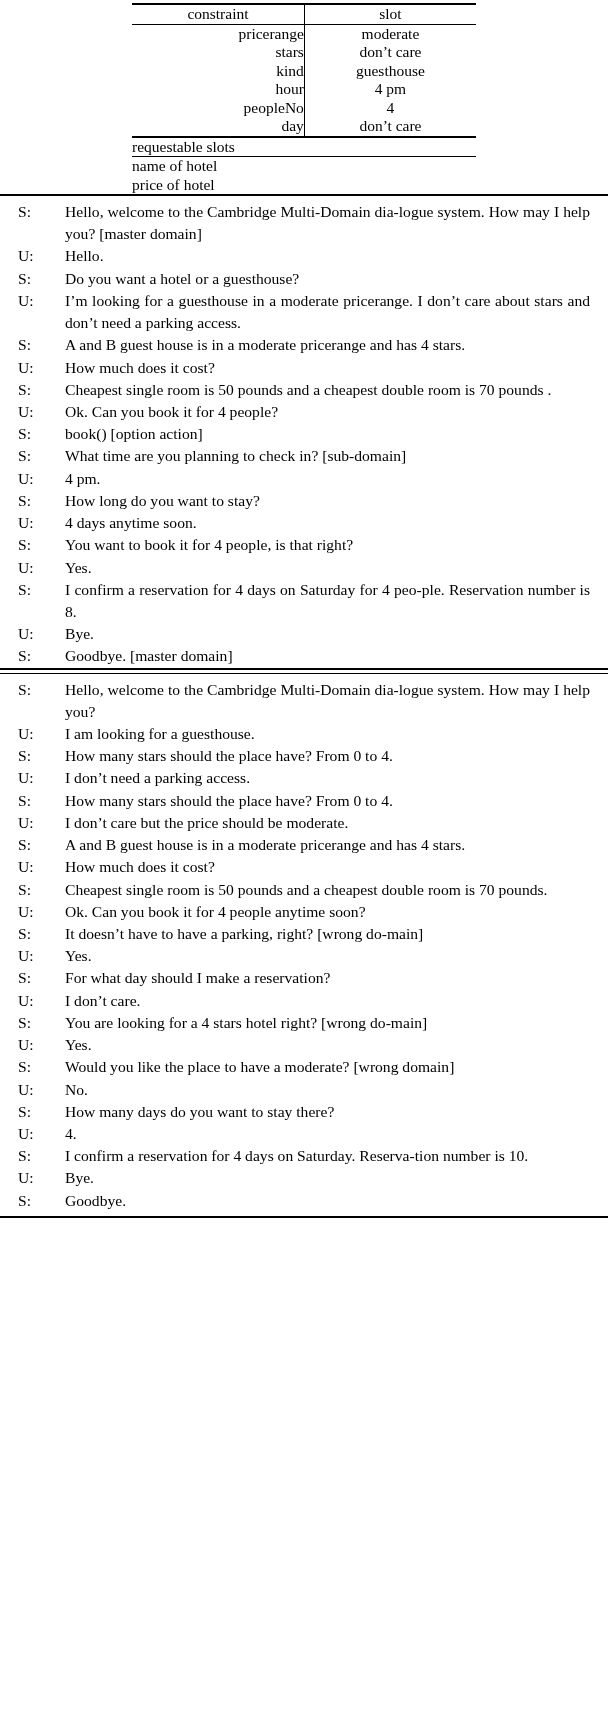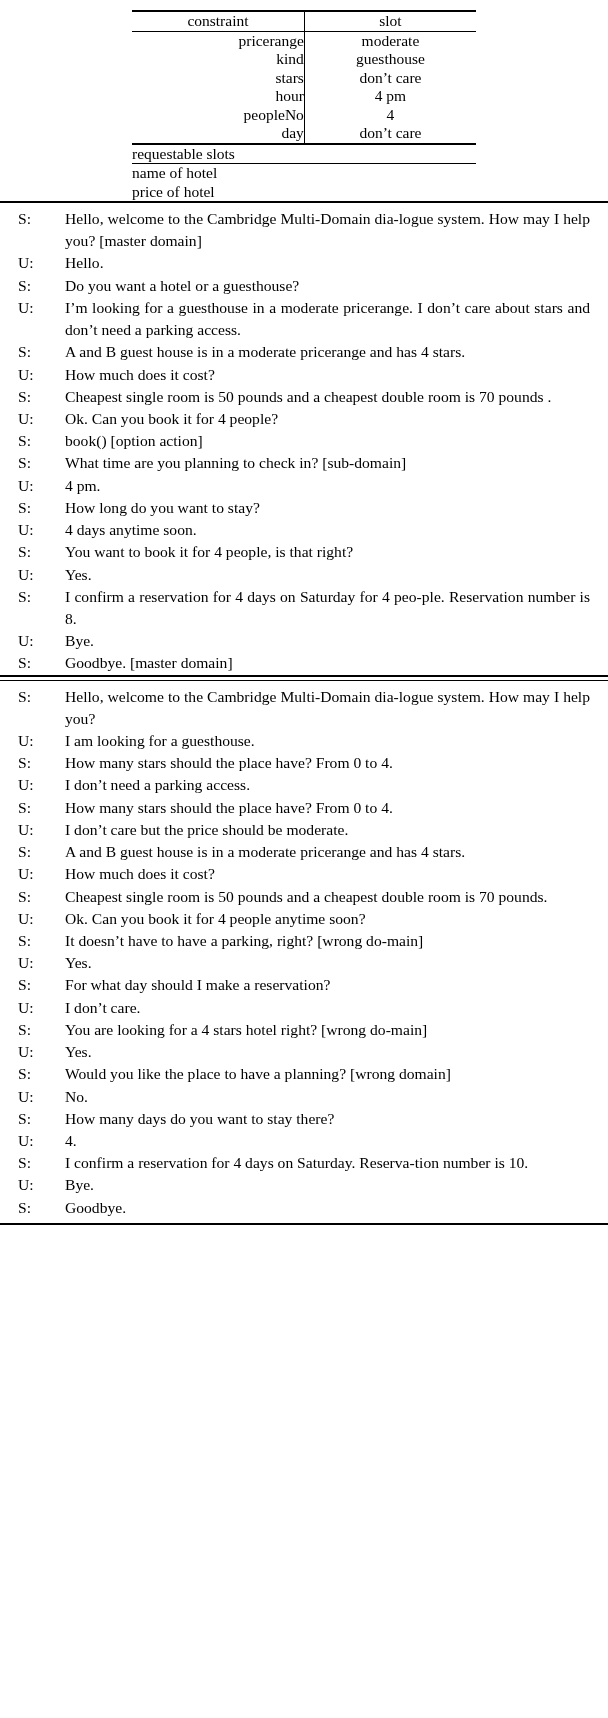--- a/index.html
+++ b/index.html
@@ -12,21 +12,21 @@
     height: 1718px;
     font-family: "Liberation Serif", "DejaVu Serif", serif;
     color: #000000;
     overflow: hidden;
   }
 
   
   #slot-table-wrap {
     width: 344px;
     margin: 0 auto;
-    padding-top: 10px;
+    padding-top: 3px;
   }
   table.slots {
     width: 344px;
     border-collapse: collapse;
     font-size: 15.5px;
     line-height: 1.0;
   }
   table.slots td, table.slots th {
     padding: 1px 0 2px 0;
     font-weight: normal;
@@ -98,26 +98,26 @@
         <th class="col-constraint hdr-constraint">constraint</th>
         <th class="col-slot hdr-slot">slot</th>
       </tr>
     </thead>
     <tbody id="slot-rows">
         <tr>
           <td class="col-constraint rule-mid">pricerange</td>
           <td class="col-slot rule-mid">moderate</td>
         </tr>
         <tr>
+          <td class="col-constraint">stars</td>
+          <td class="col-slot">don’t care</td>
+        </tr>
+        <tr>
           <td class="col-constraint">kind</td>
           <td class="col-slot">guesthouse</td>
-        </tr>
-        <tr>
-          <td class="col-constraint">stars</td>
-          <td class="col-slot">don’t care</td>
         </tr>
         <tr>
           <td class="col-constraint">hour</td>
           <td class="col-slot">4 pm</td>
         </tr>
         <tr>
           <td class="col-constraint">peopleNo</td>
           <td class="col-slot">4</td>
         </tr>
         <tr>
@@ -276,21 +276,21 @@
     <div class="turn">
       <div class="spk">S:</div>
       <div class="utt"><span>You are looking for a 4 stars hotel right?  </span><span class="tag">[wrong do-main]</span></div>
     </div>
     <div class="turn">
       <div class="spk">U:</div>
       <div class="utt"><span>Yes.</span></div>
     </div>
     <div class="turn">
       <div class="spk">S:</div>
-      <div class="utt"><span>Would you like the place to have a planning?  </span><span class="tag">[wrong domain]</span></div>
+      <div class="utt"><span>Would you like the place to have a moderate?  </span><span class="tag">[wrong domain]</span></div>
     </div>
     <div class="turn">
       <div class="spk">U:</div>
       <div class="utt"><span>No.</span></div>
     </div>
     <div class="turn">
       <div class="spk">S:</div>
       <div class="utt"><span>How many days do you want to stay there?</span></div>
     </div>
     <div class="turn">

